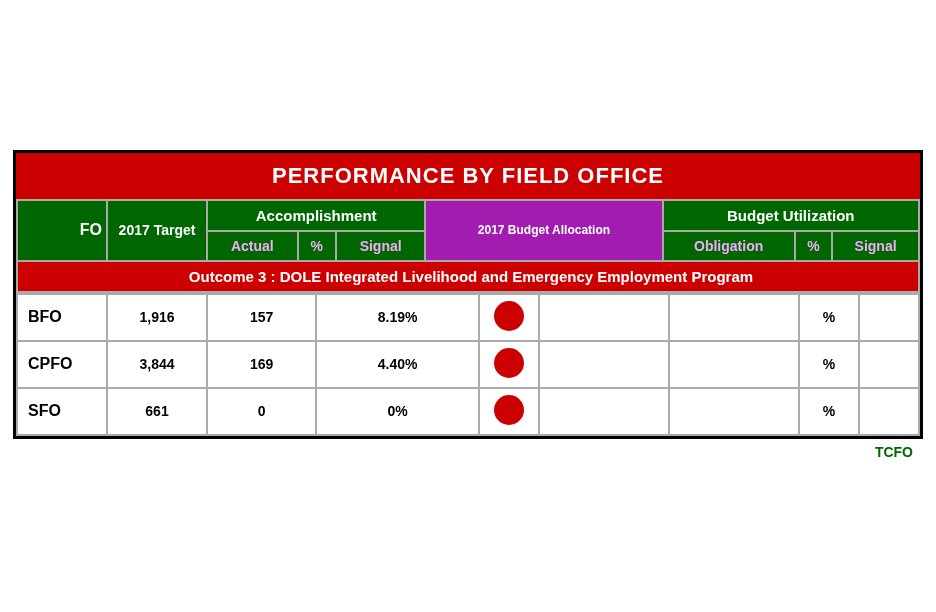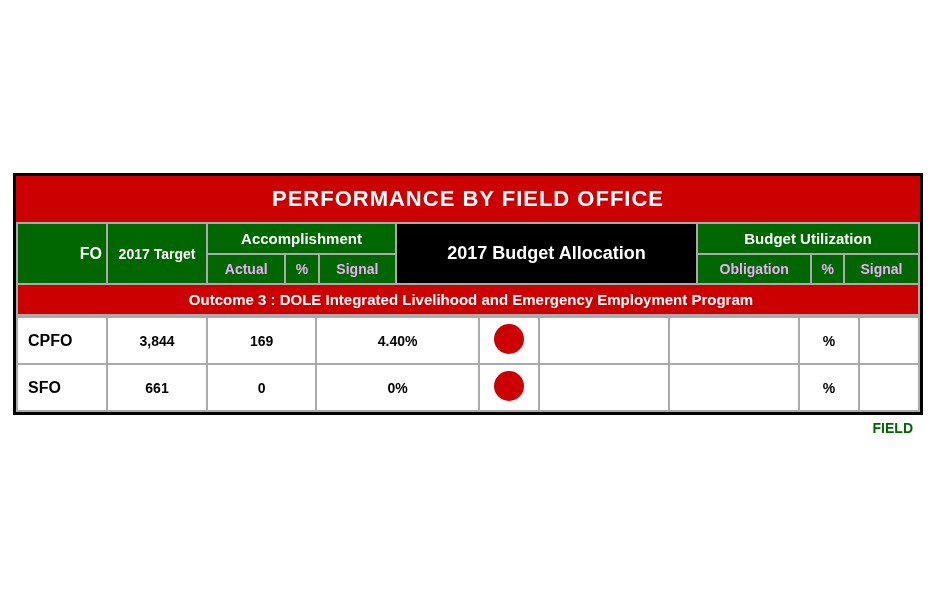--- a/index.html
+++ b/index.html
@@ -55,24 +55,24 @@
       vertical-align: middle;
       width: 100px;
     }
     .header-accomplishment {
       background: #006600;
       color: #fff;
       font-weight: bold;
       font-size: 15px;
     }
     .header-budget-alloc {
-      background: #000000;
+      background: #a21caf;
       color: #fff;
       font-weight: bold;
-      font-size: 18px;
+      font-size: 12px;
       vertical-align: middle;
     }
     .header-budget-util {
       background: #006600;
       color: #fff;
       font-weight: bold;
       font-size: 15px;
     }
     .sub-header {
       background: #006600;
@@ -147,20 +147,31 @@
     </thead>
     <tbody>
       <tr class="outcome-row">
         <td colspan="9">Outcome 3 : DOLE Integrated Livelihood and Emergency Employment Program</td>
       </tr>
     </tbody>
   </table>
   <table id="data-table">
     <tbody id="data-body">
         <tr class="data-row">
+          <td style="width: 90px;">BFO</td>
+          <td style="width: 100px;">1,916</td>
+          <td>157</td>
+          <td>8.19%</td>
+          <td class="signal-cell" style="width: 60px;"><span class="circle circle-red"></span></td>
+          <td style="width: 130px;"></td>
+          <td style="width: 130px;"></td>
+          <td style="width: 60px;">%</td>
+          <td style="width: 60px;"></td>
+        </tr>
+        <tr class="data-row">
           <td style="width: 90px;">CPFO</td>
           <td style="width: 100px;">3,844</td>
           <td>169</td>
           <td>4.40%</td>
           <td class="signal-cell" style="width: 60px;"><span class="circle circle-red"></span></td>
           <td style="width: 130px;"></td>
           <td style="width: 130px;"></td>
           <td style="width: 60px;">%</td>
           <td style="width: 60px;"></td>
         </tr>
@@ -172,14 +183,14 @@
           <td class="signal-cell" style="width: 60px;"><span class="circle circle-red"></span></td>
           <td style="width: 130px;"></td>
           <td style="width: 130px;"></td>
           <td style="width: 60px;">%</td>
           <td style="width: 60px;"></td>
         </tr>
       </tbody>
   </table>
 </div>
 <div class="back-link">
-  <a href="#">FIELD</a>
+  <a href="#">TCFO</a>
 </div>
 
 </body></html>

